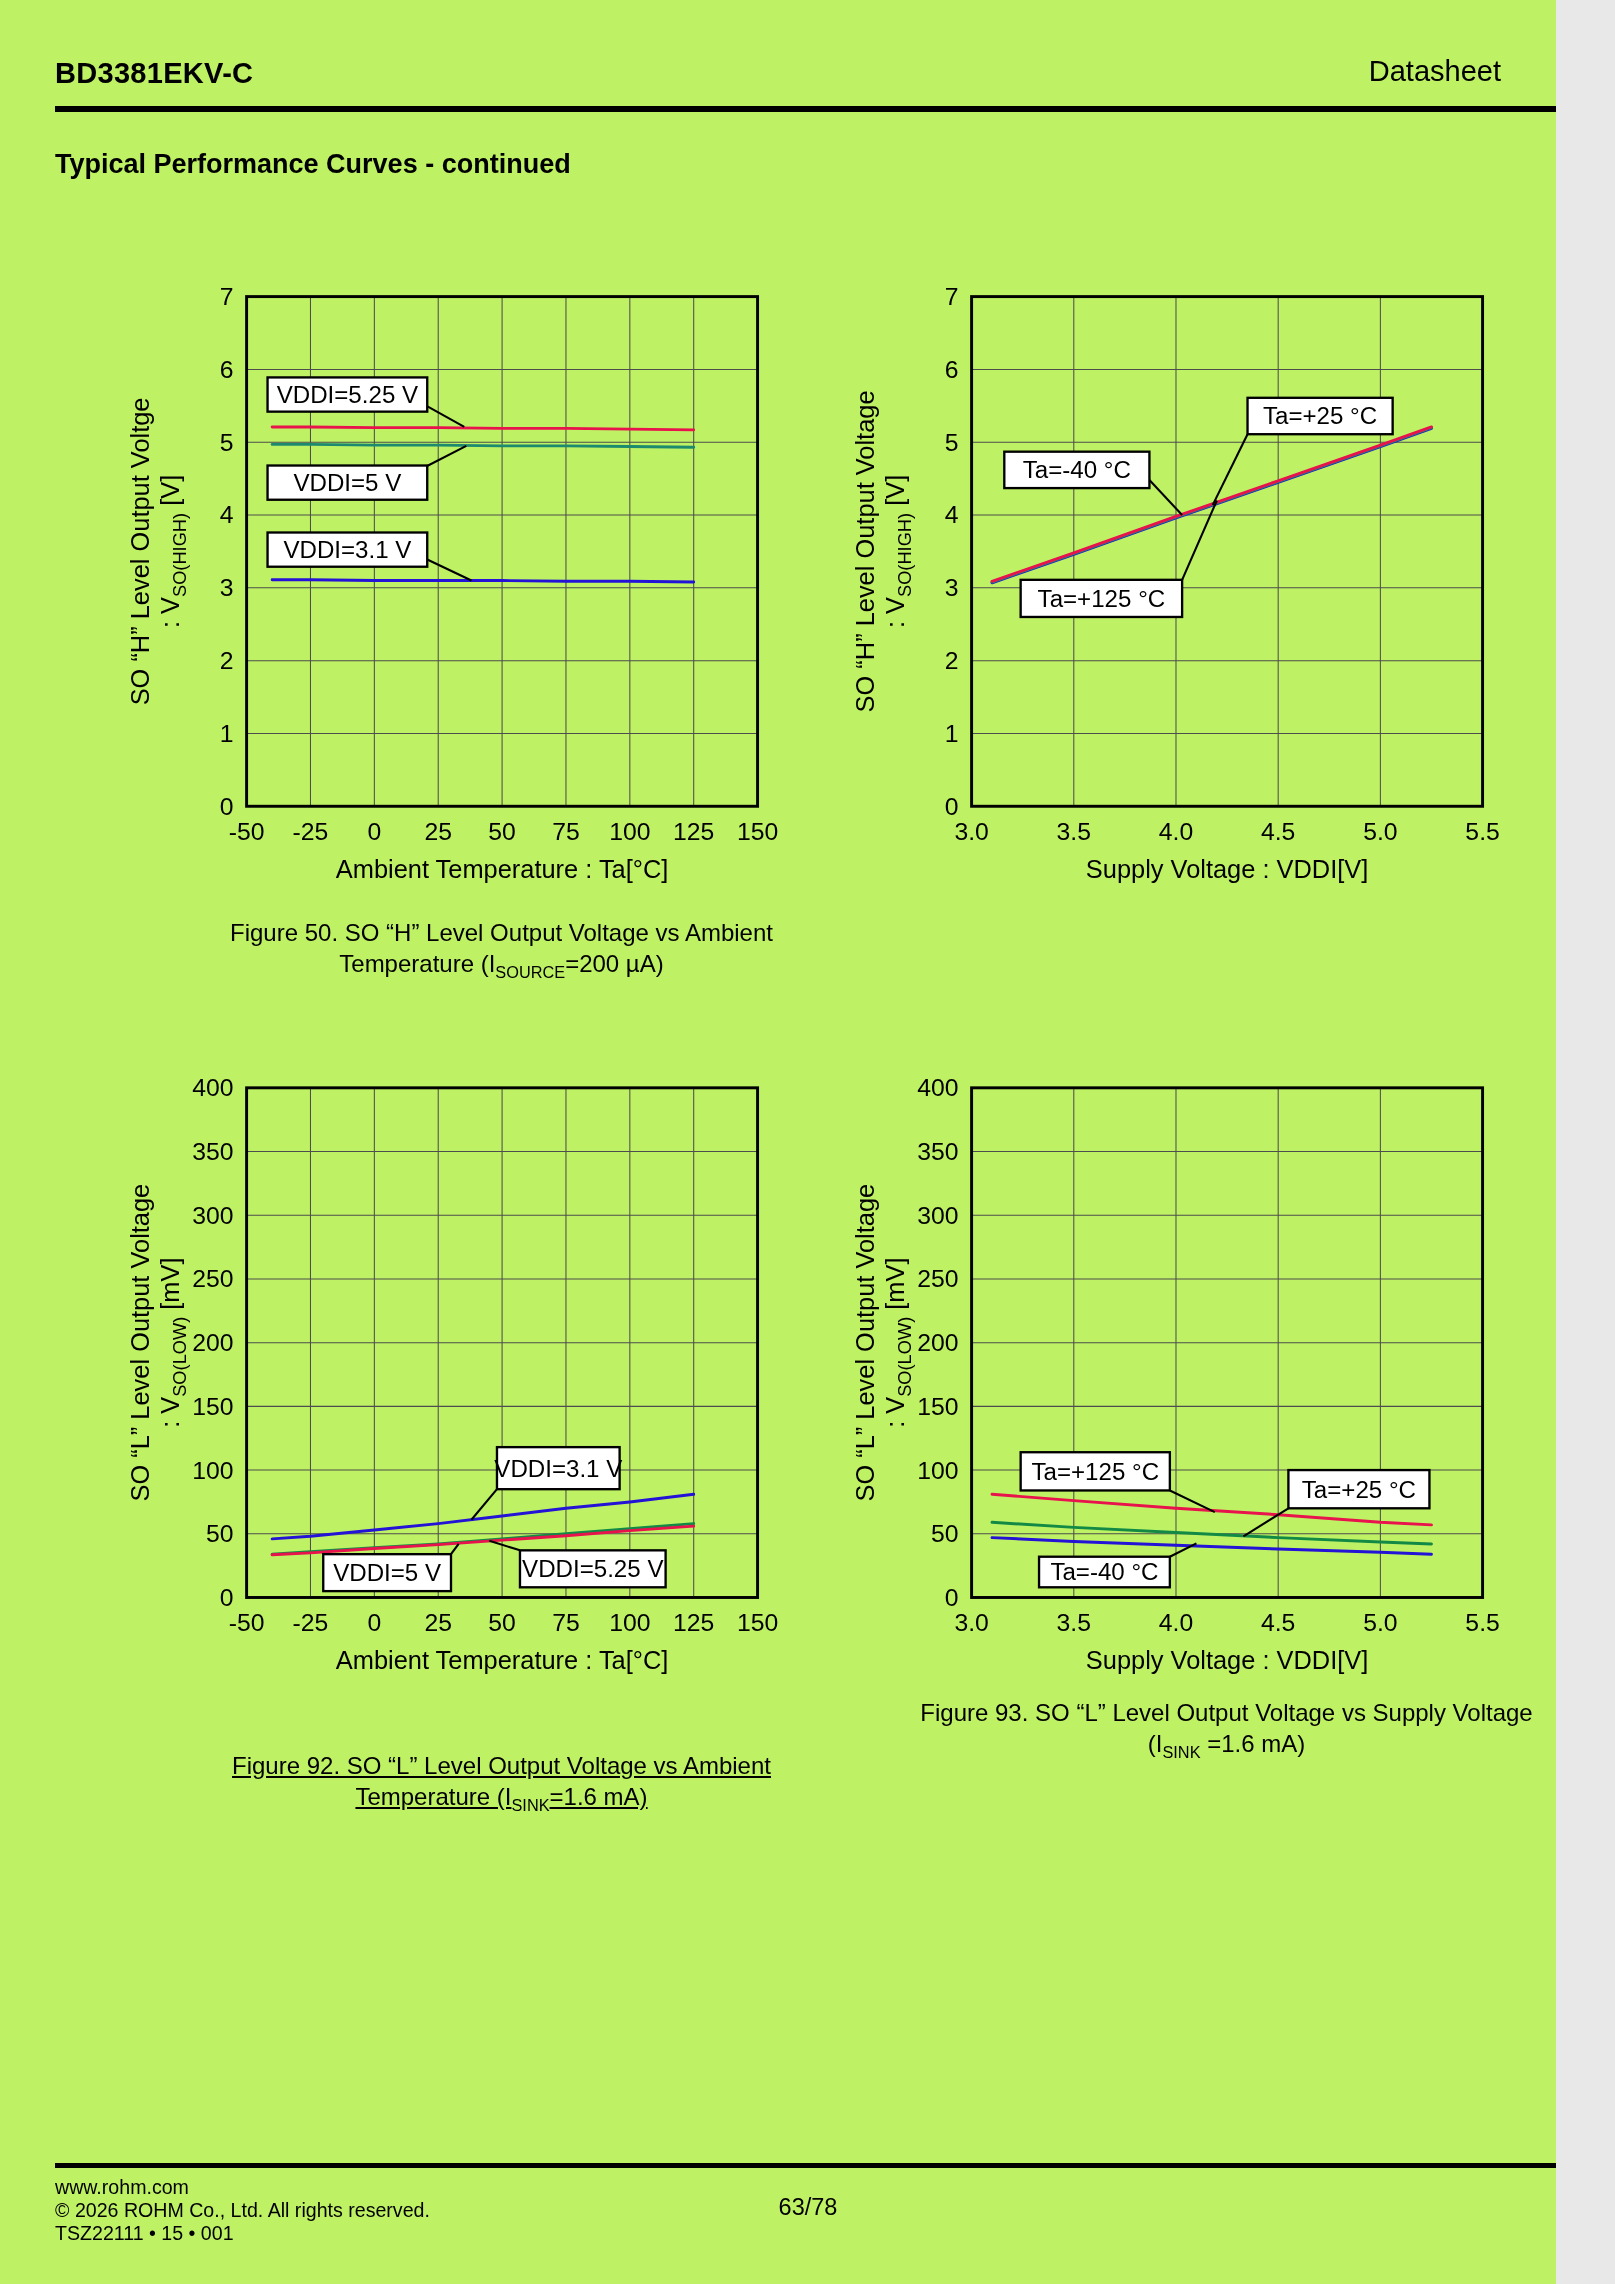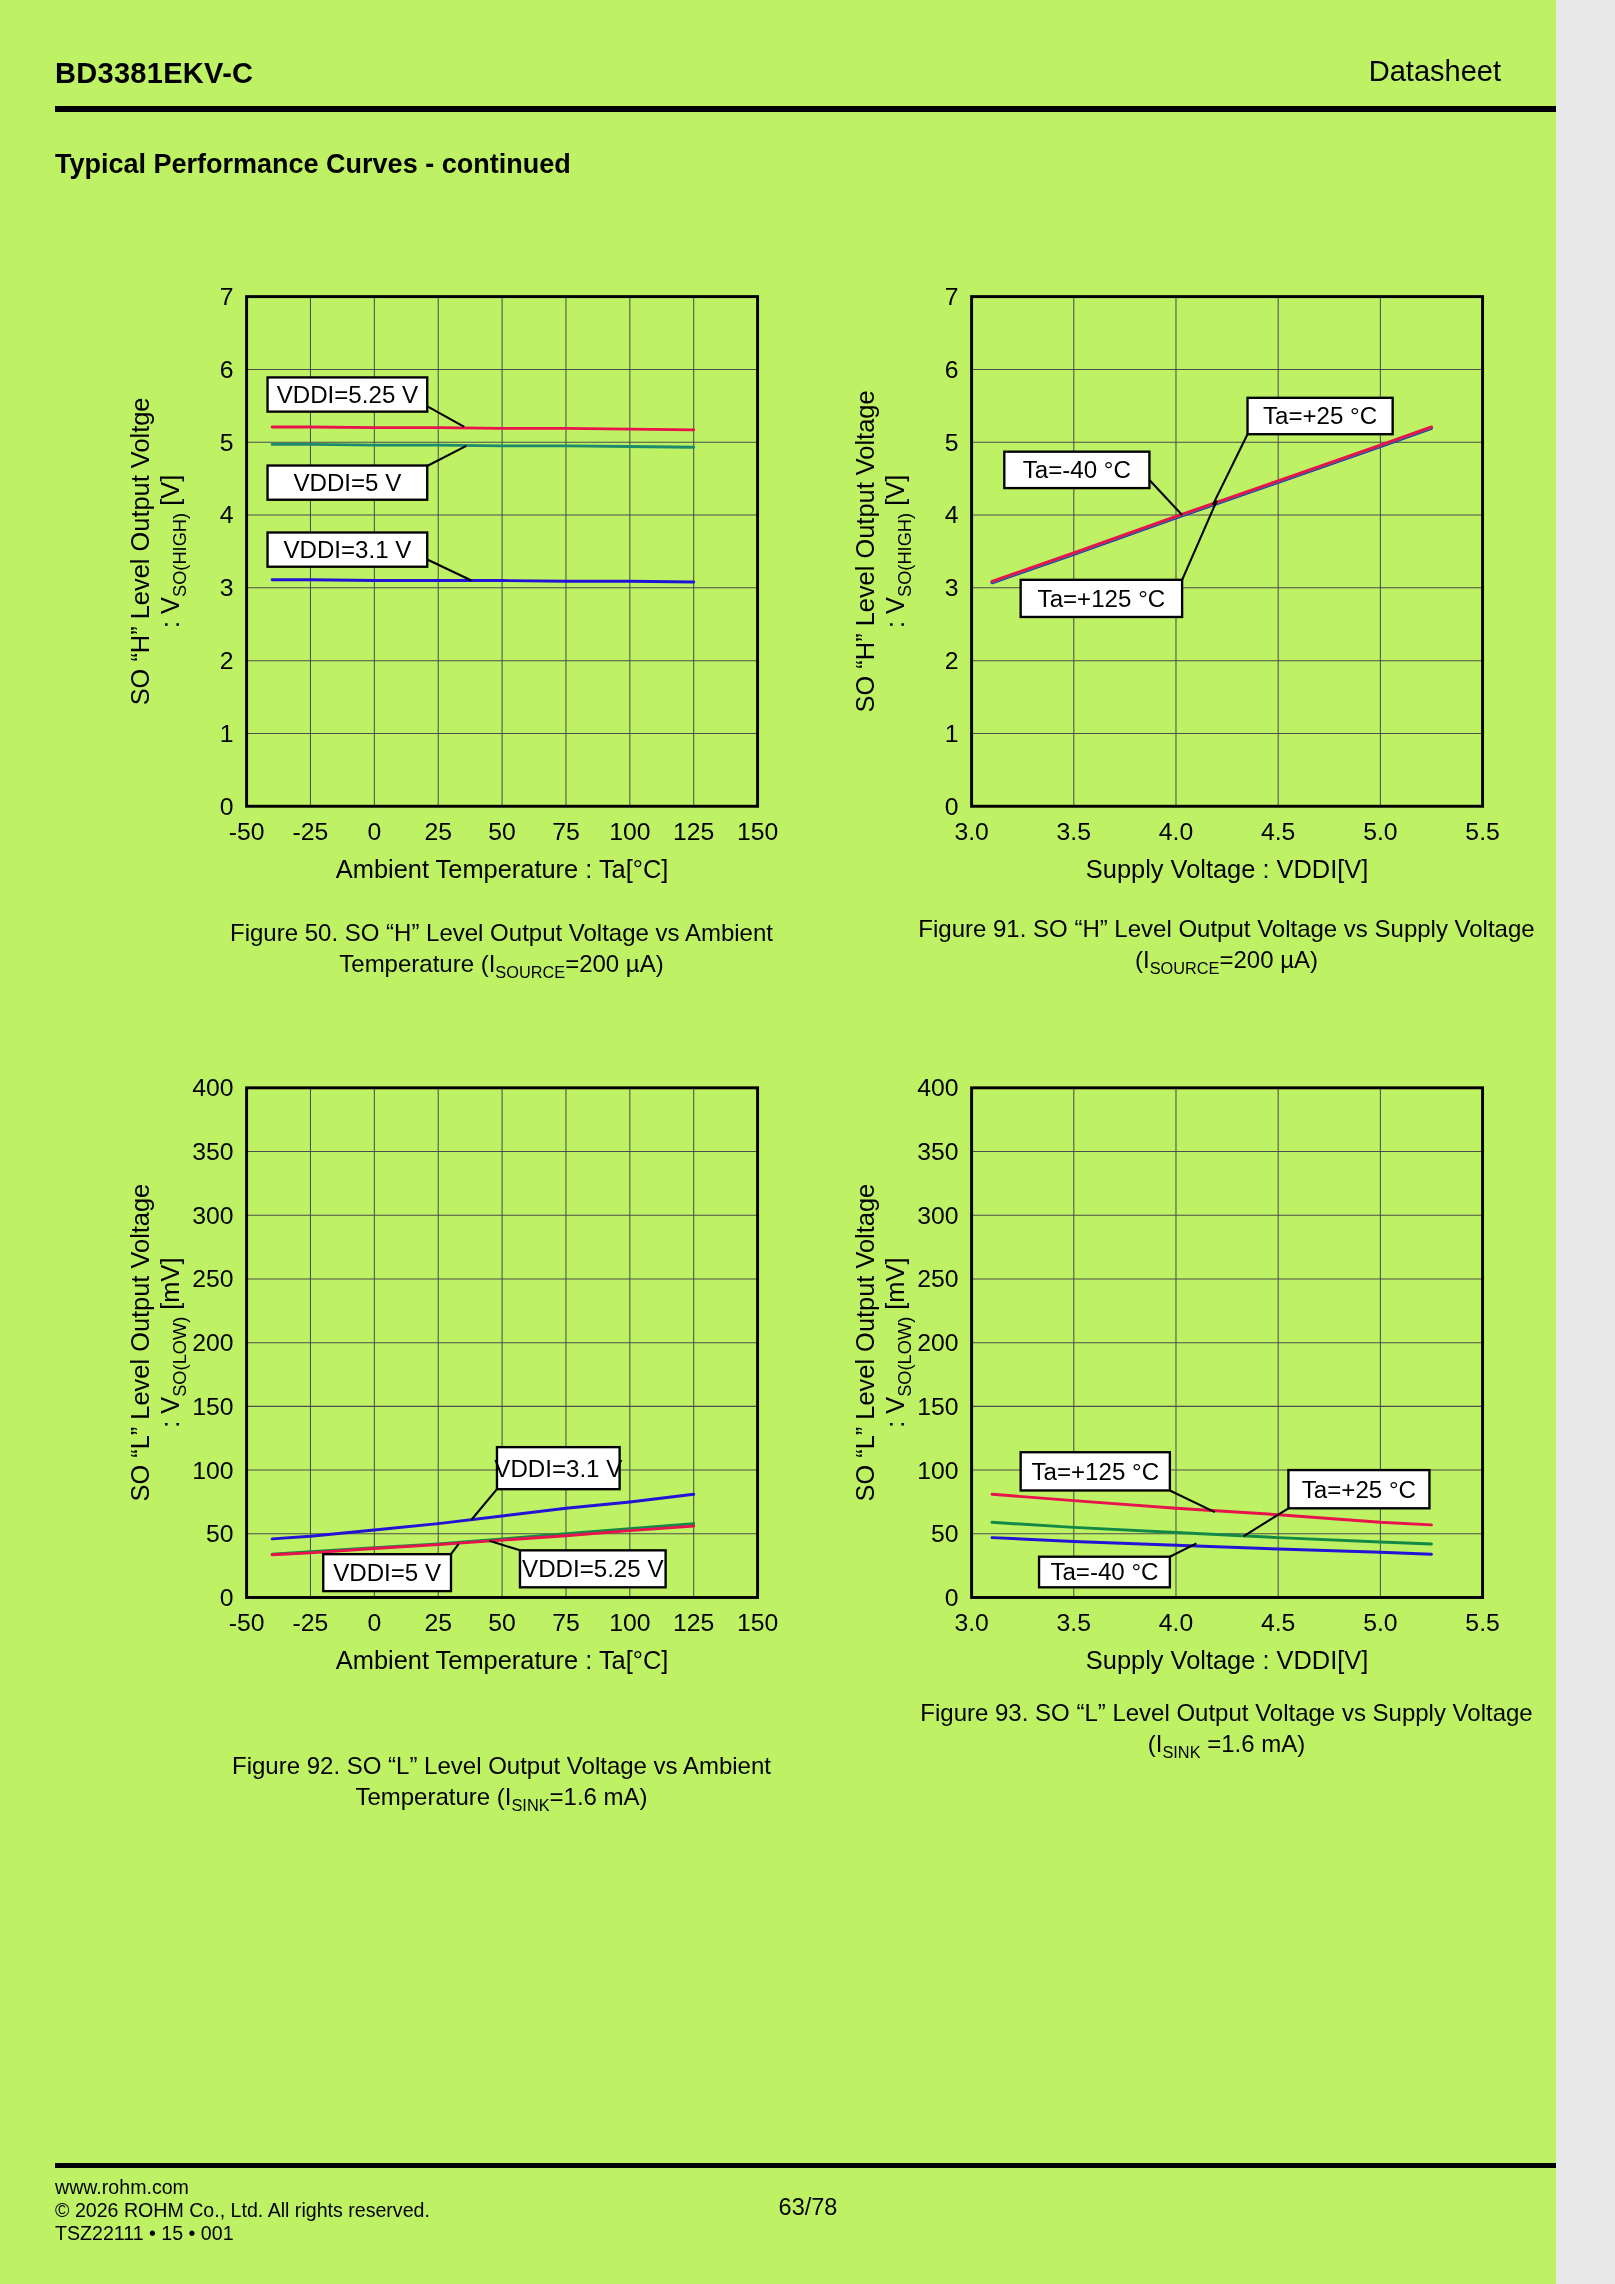--- a/index.html
+++ b/index.html
@@ -217,25 +217,21 @@
       <text x="1470" y="1681" text-anchor="end" font-size="38">400</text>
       <text x="1882" y="2560" text-anchor="middle" font-size="39">Supply Voltage : VDDI[V]</text>
       <text x="1340" y="2059" text-anchor="middle" font-size="39" transform="rotate(-90 1340 2059)">SO “L” Level Output Voltage</text>
       <text x="1387" y="2059" text-anchor="middle" font-size="39" transform="rotate(-90 1387 2059)"><tspan>: V</tspan><tspan dy="10" font-size="28">SO(LOW)</tspan><tspan dy="-10"> [mV]</tspan></text>
     </svg>
 
   <div class="abs caption" style="left:130px;top:918px;width:743px;">
     <div>Figure 50. SO “H” Level Output Voltage vs Ambient</div>
     <div><span>Temperature (I</span><sub>SOURCE</sub><span>=200 µA)</span></div>
   </div>
-  <div class="abs caption" style="left:855px;top:914px;width:743px;">
-    <div>Figure 91. SO “H” Level Output Voltage vs Supply Voltage</div>
-    <div><span>(I</span><sub>SOURCE</sub><span>=200 µA)</span></div>
-  </div>
-  <div class="abs caption" style="left:130px;top:1751px;width:743px;">
+  <div class="abs caption" style="left:130px;top:1751px;width:743px;text-decoration:underline;">
     <div>Figure 92. SO “L” Level Output Voltage vs Ambient</div>
     <div><span>Temperature (I</span><sub>SINK</sub><span>=1.6 mA)</span></div>
   </div>
   <div class="abs caption" style="left:855px;top:1698px;width:743px;text-align:center;">
     <div>Figure 93. SO “L” Level Output Voltage vs Supply Voltage</div>
     <div><span>(I</span><sub>SINK</sub><span> =1.6 mA)</span></div>
   </div>
 
   <div class="abs frule"></div>
   <div class="abs f-left">

